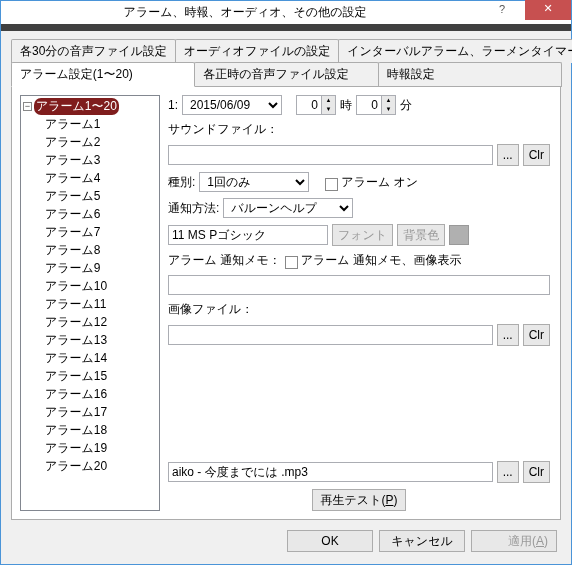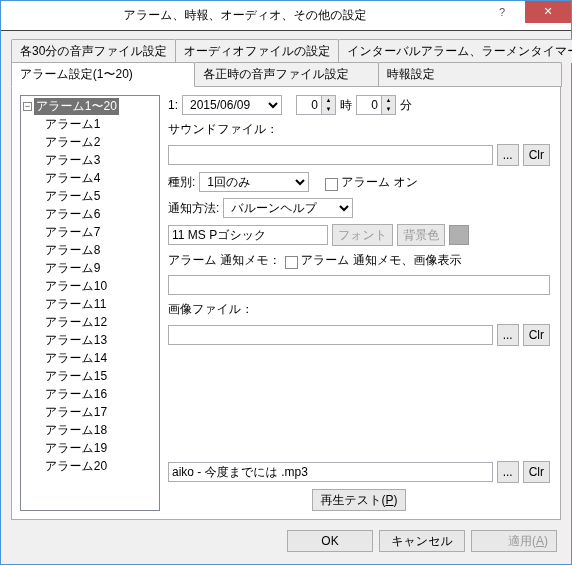--- a/index.html
+++ b/index.html
@@ -18,21 +18,21 @@
     position: relative;
     display: flex;
     flex-direction: column;
   }
   .titlebar {
     height: 30px;
     background: #fff;
     display: flex;
     align-items: center;
     padding-left: 10px;
-    border-bottom: 1px solid #404040;
+    border-bottom: 7px solid #404040;
   }
   .titlebar .title {
     flex: 1;
     text-align: center;
     font-size: 12px;
     color: #000;
   }
   .titlebar .btns {
     display: flex;
   }
@@ -102,21 +102,21 @@
     display:flex;
     align-items:center;
     gap:2px;
     margin-bottom:1px;
   }
   .tree-root .exp {
     width:9px;height:9px;border:1px solid #888;font-size:9px;line-height:7px;text-align:center;
     color:#444;
   }
   .tree-root .lbl {
-    background:#737373;color:#fff;padding:0 2px;
+    background:#7f1d1d;color:#fff;padding:0 2px;border-radius:7px;
   }
   .tree-children { margin-left:22px;}
   .tree-item { padding:0 0 1px 0; line-height:17px;}
   .form {
     flex:1;
     display:flex;
     flex-direction:column;
     gap:6px;
     padding-right:2px;
   }

